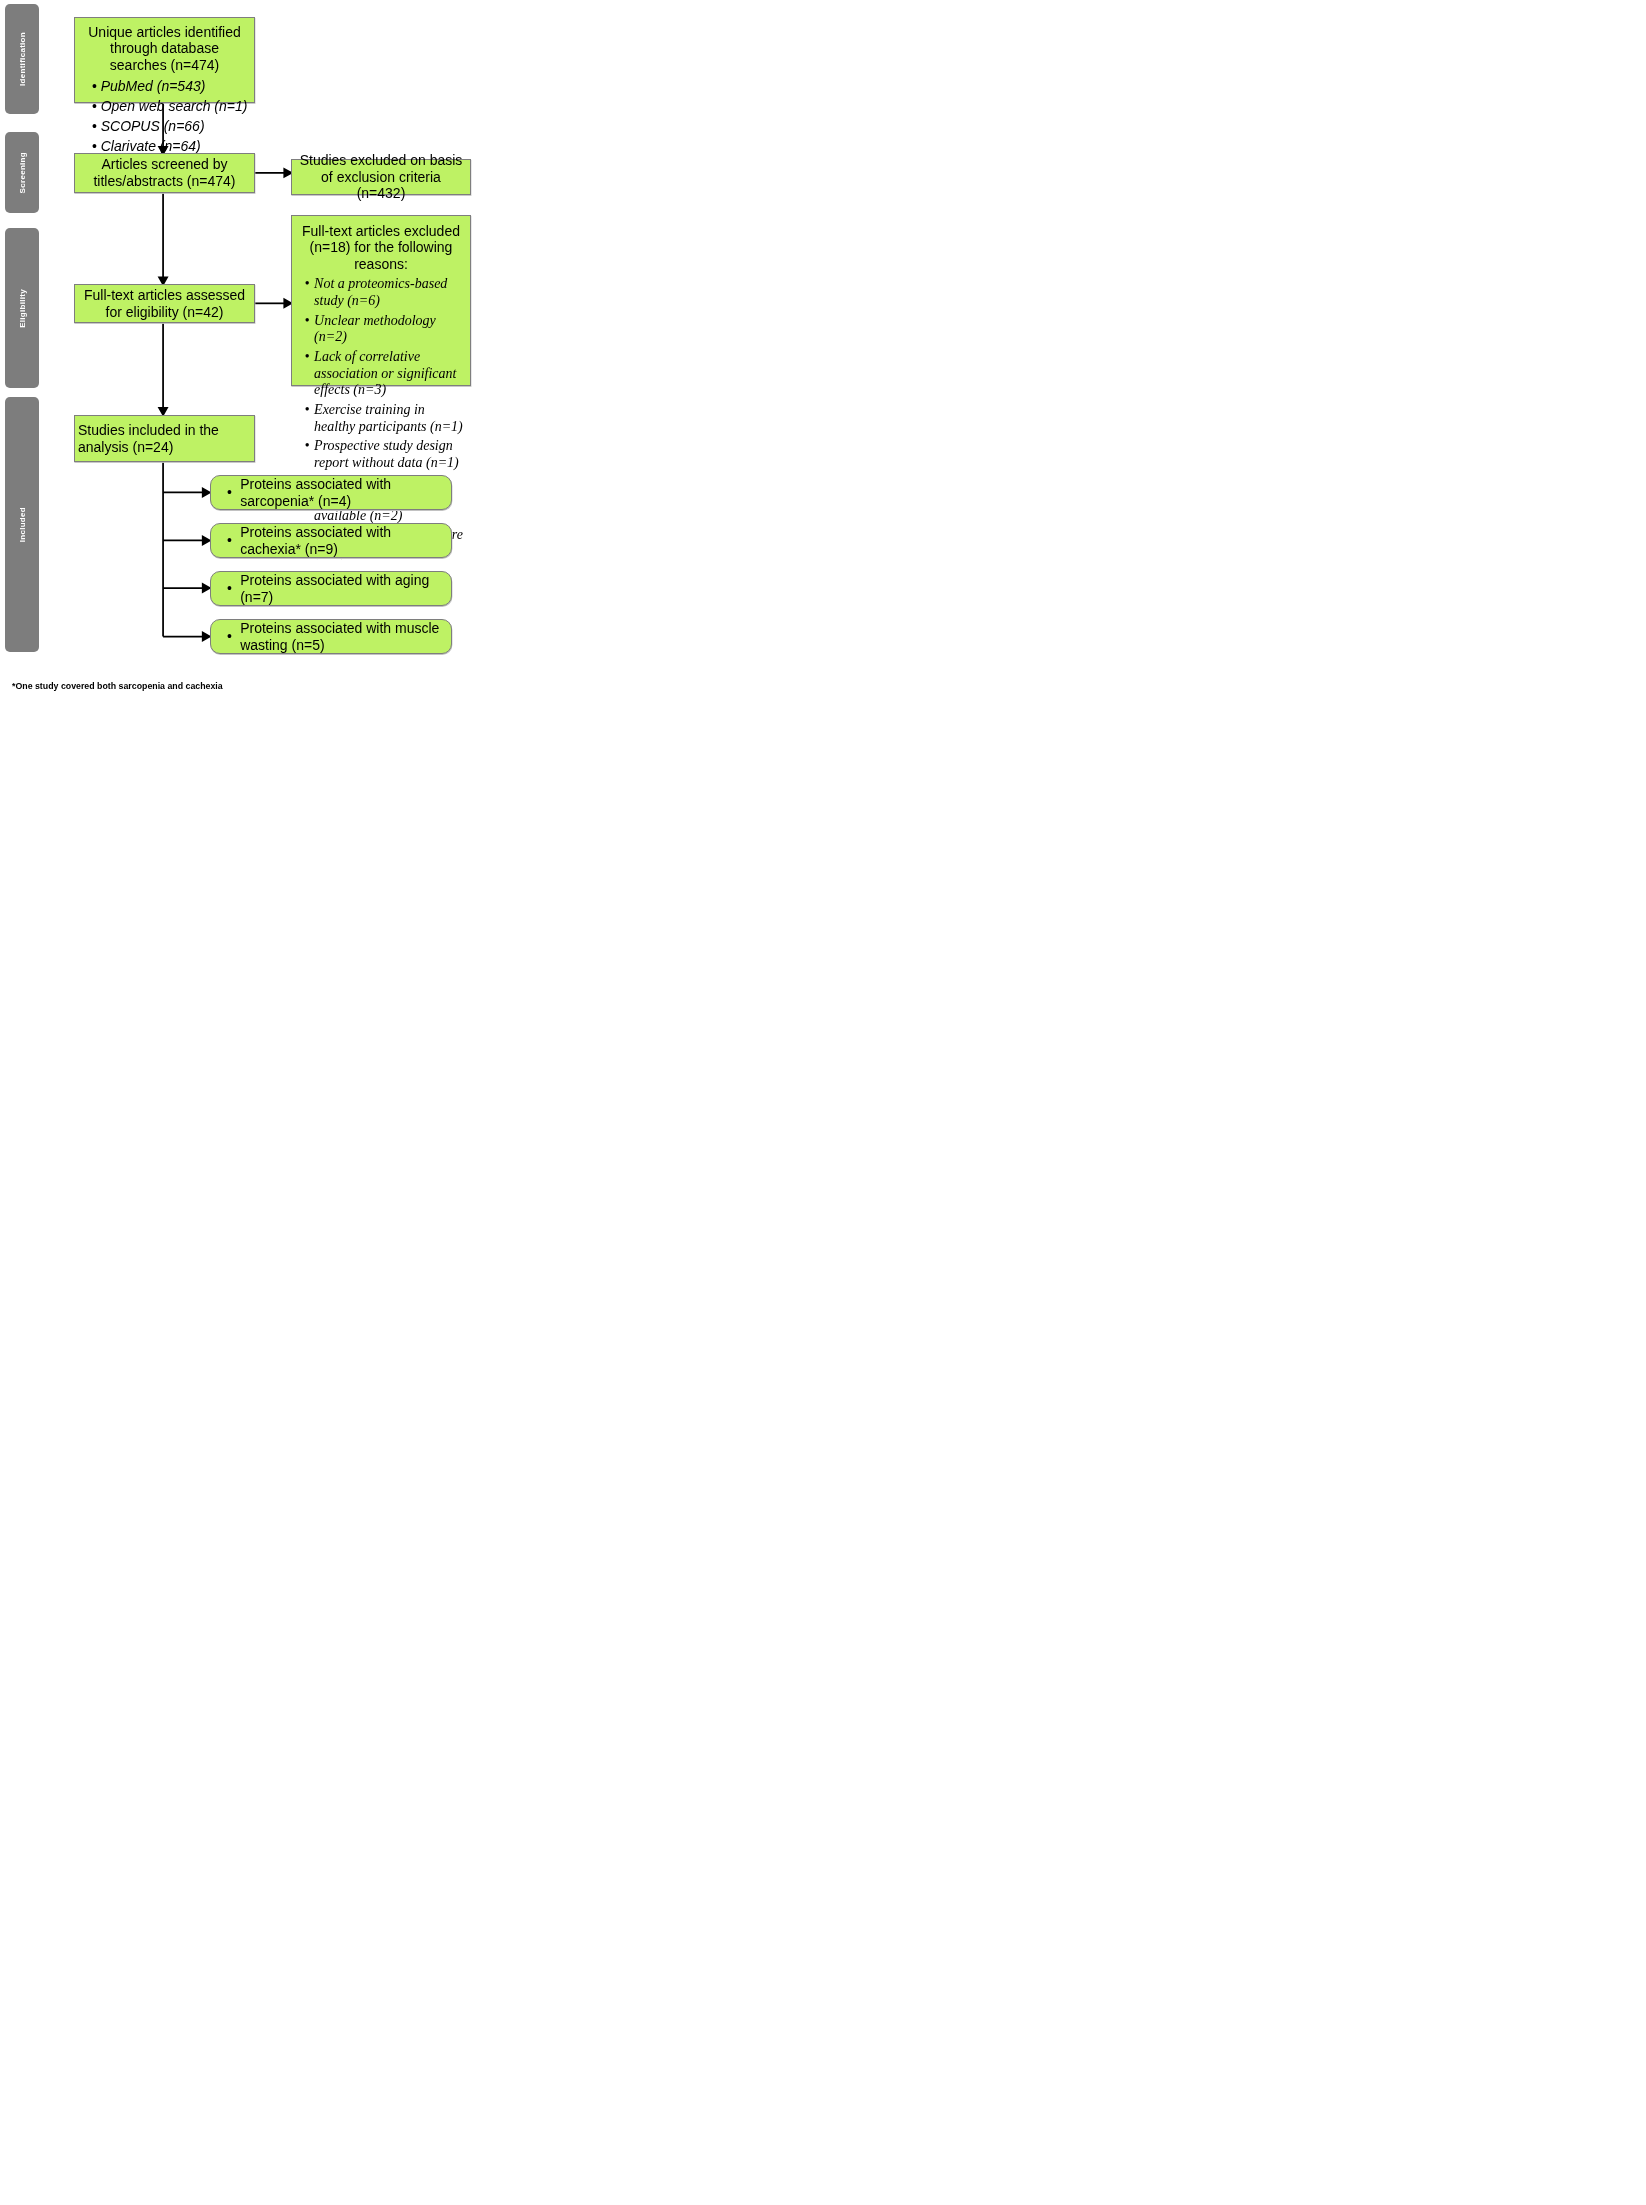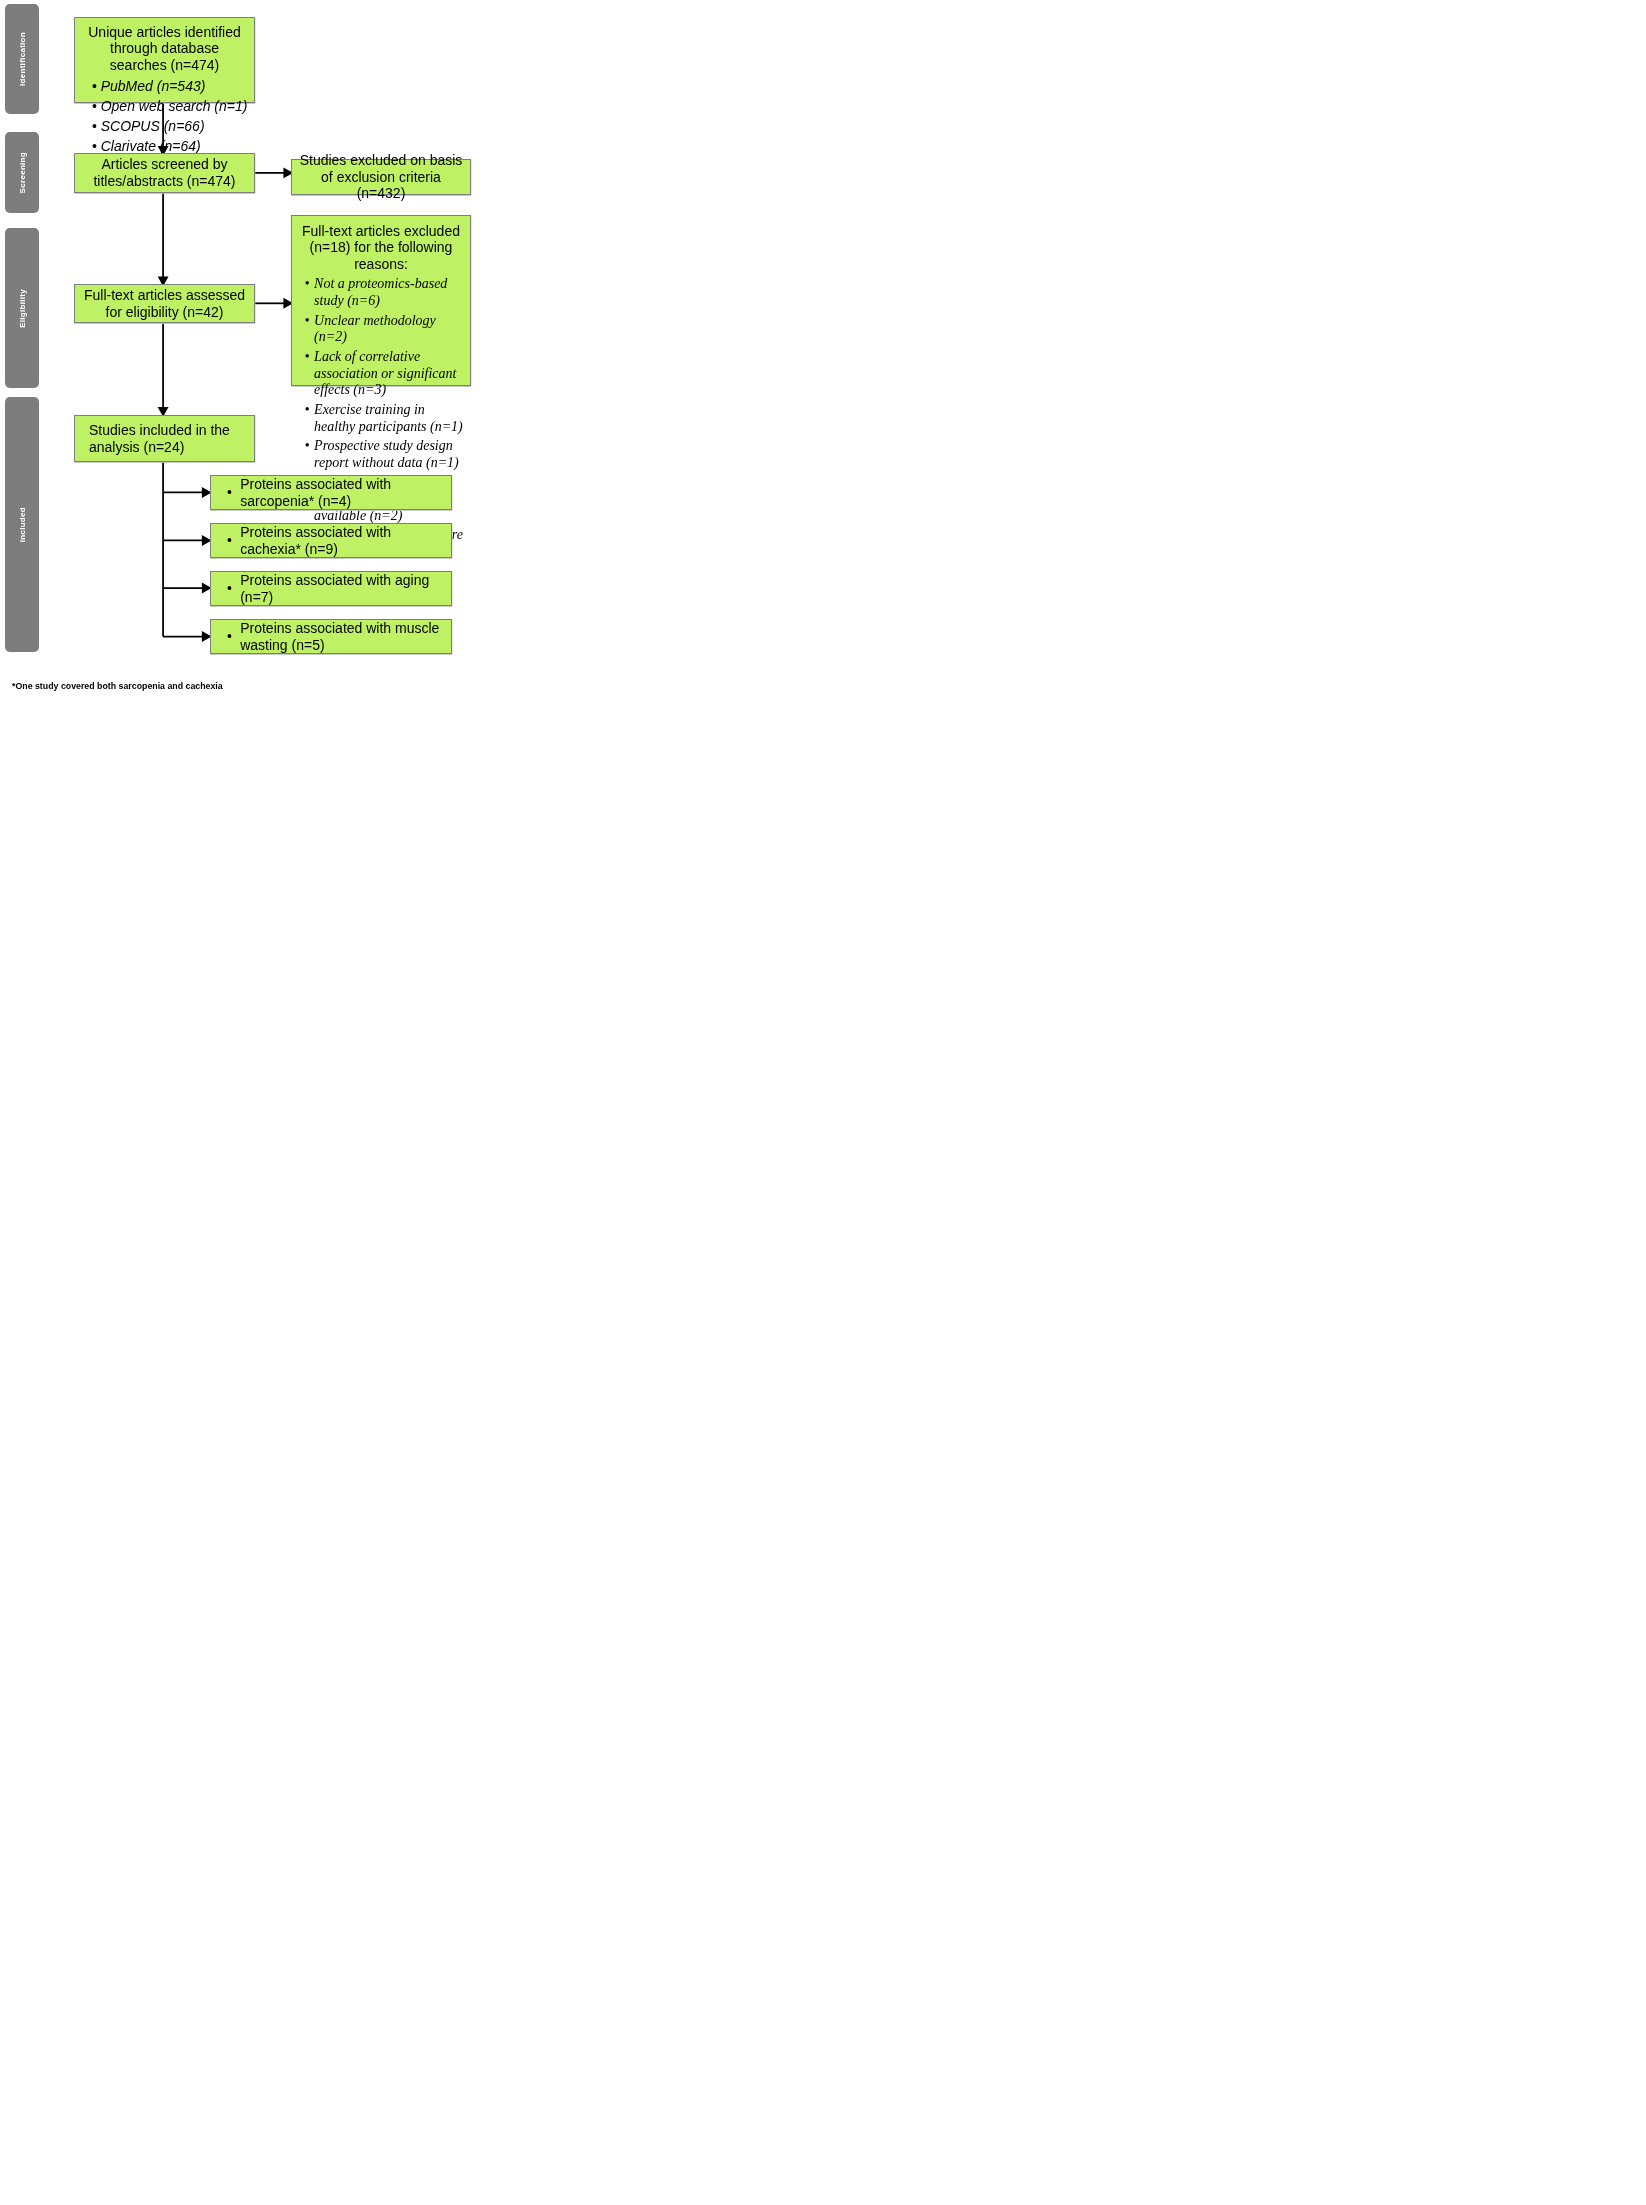--- a/index.html
+++ b/index.html
@@ -20,23 +20,23 @@
   .idbox .btitle{text-align:center;margin:5.7px auto 4px auto;width:153px;}
   .idbox ul{margin:0 4.4px 0 16px;padding:0;list-style:none;}
   .idbox li{position:relative;padding-left:9.7px;font-style:italic;margin-bottom:3.1px;}
   .idbox li::before{content:"\2022";position:absolute;left:0.9px;font-style:normal;}
 
   .excl2 .btitle{text-align:center;margin:6.6px 6.2px 3.5px 6.2px;}
   .excl2 ul{margin:0 6.2px 0 11.5px;padding:0;list-style:none;}
   .excl2 li{position:relative;padding-left:10.6px;font-style:italic;margin-bottom:2.6px;font-family:Liberation Serif, serif;}
   .excl2 li::before{content:"\2022";position:absolute;left:1.3px;font-style:normal;}
 
-  .incbox{display:flex;align-items:center;padding-left:14px;}
+  .incbox{display:flex;align-items:center;padding-left:3px;}
 
-  .obox{display:flex;align-items:center;padding-left:16px;}
+  .obox{display:flex;align-items:center;padding-left:16px;border-radius:10px;}
   .obullet{width:13.2px;flex:0 0 13.2px;}
   .obullet::before{content:"\2022";}
 
   .footnote{position:absolute;left:12px;top:681px;font-size:8.8px;font-weight:bold;}
 
   .connectors{position:absolute;left:0;top:0;pointer-events:none;}
 </style>
 </head>
 <body>
 

